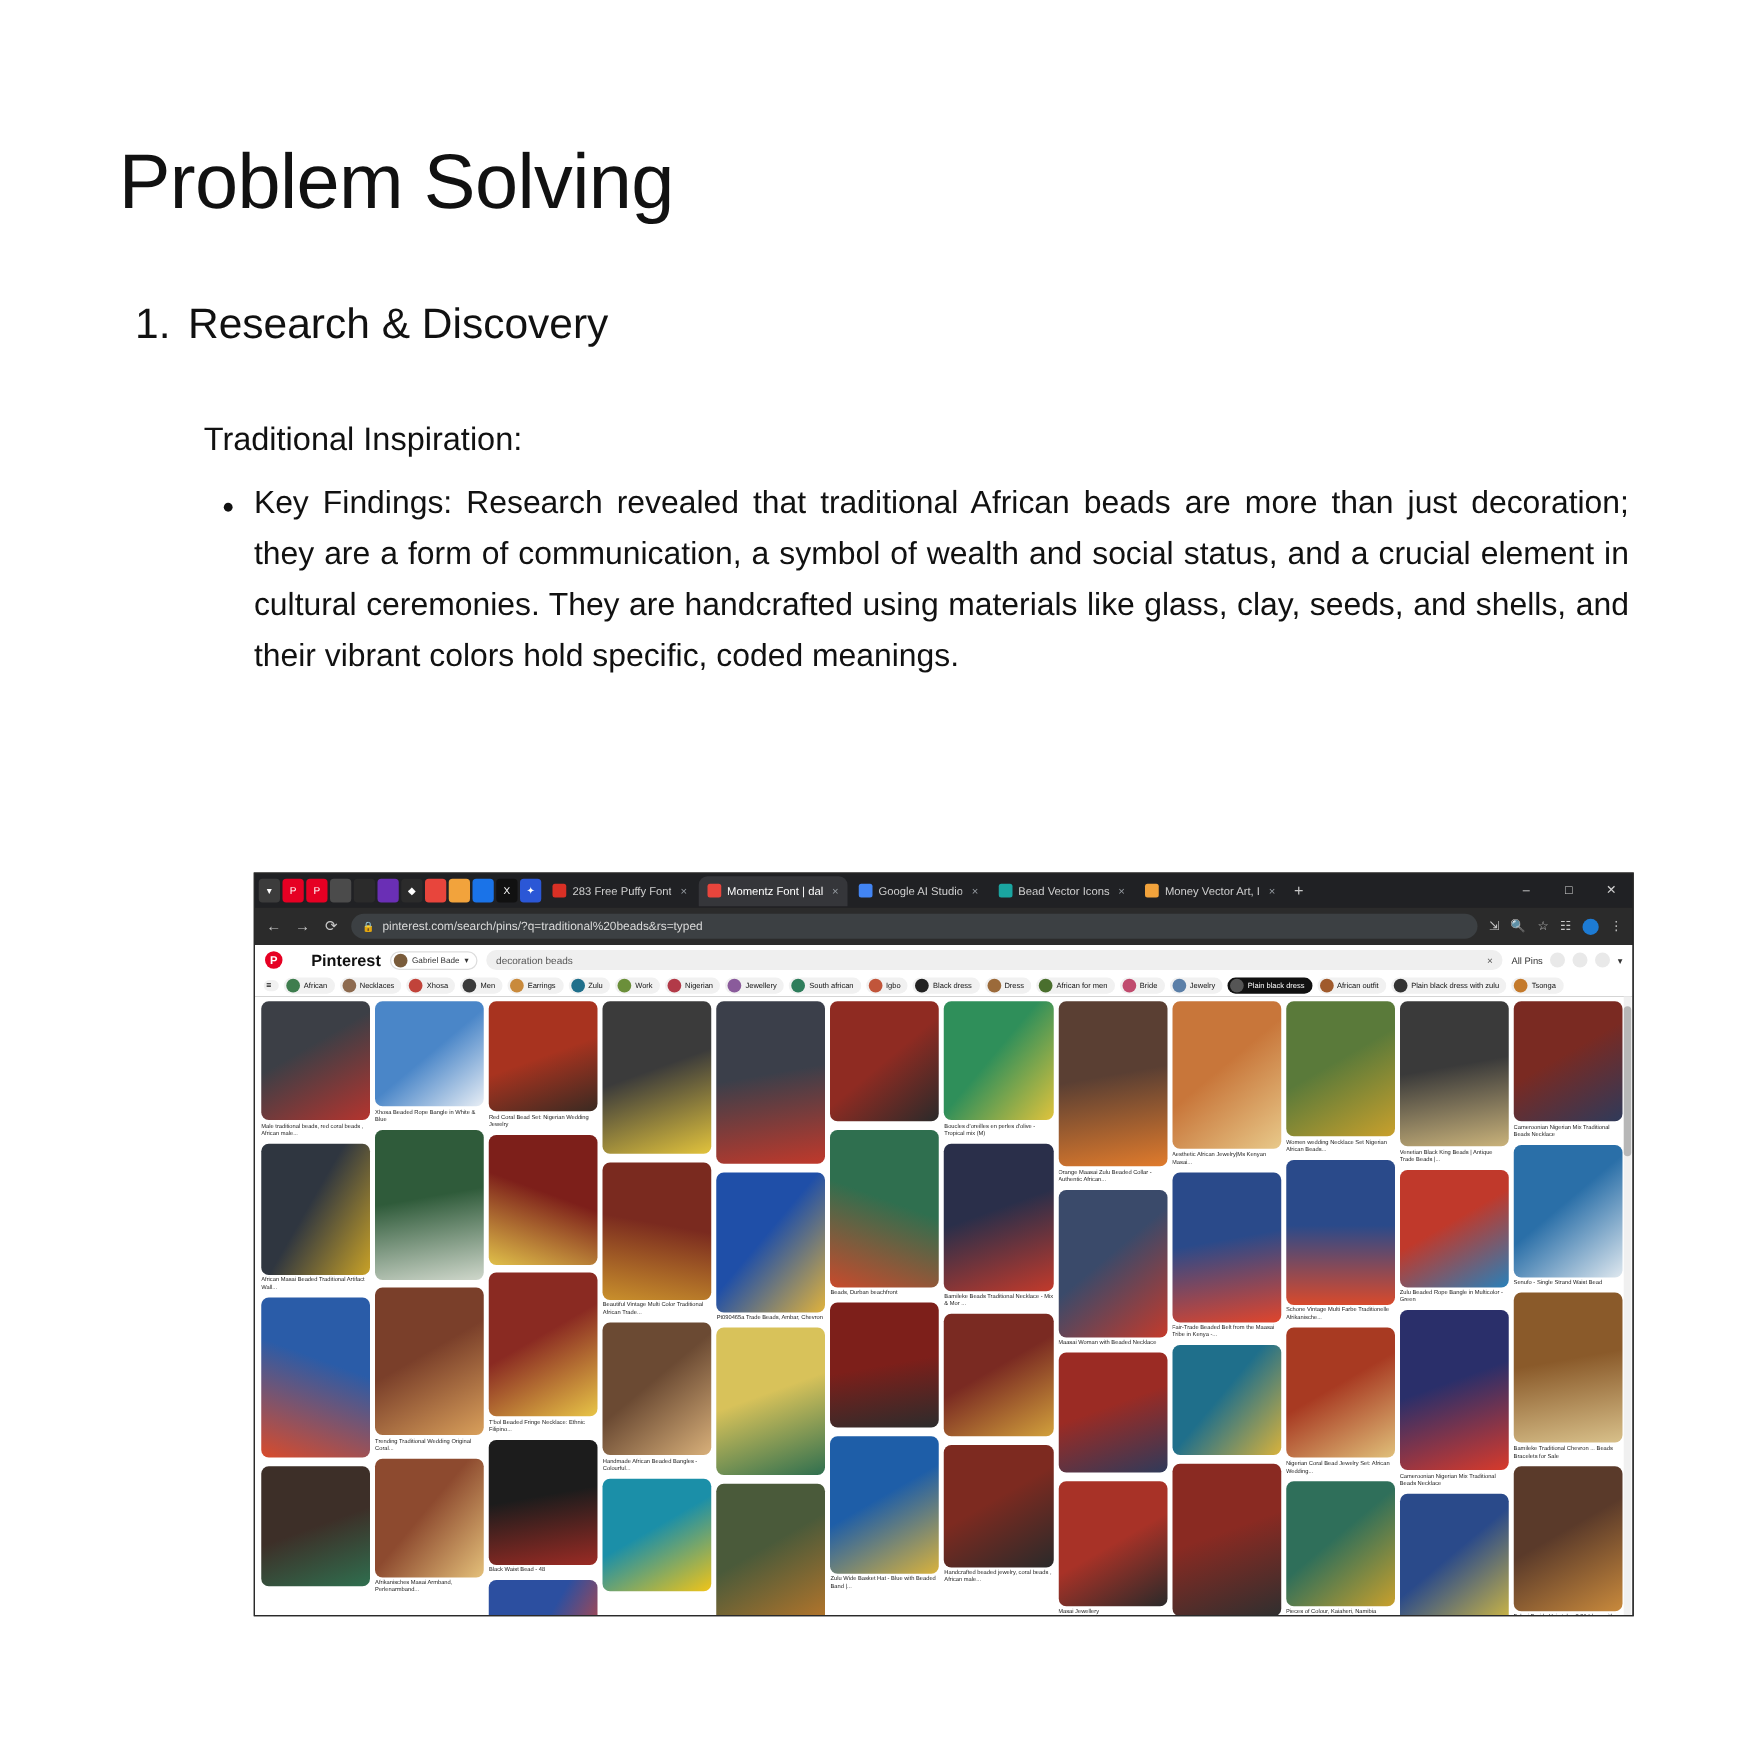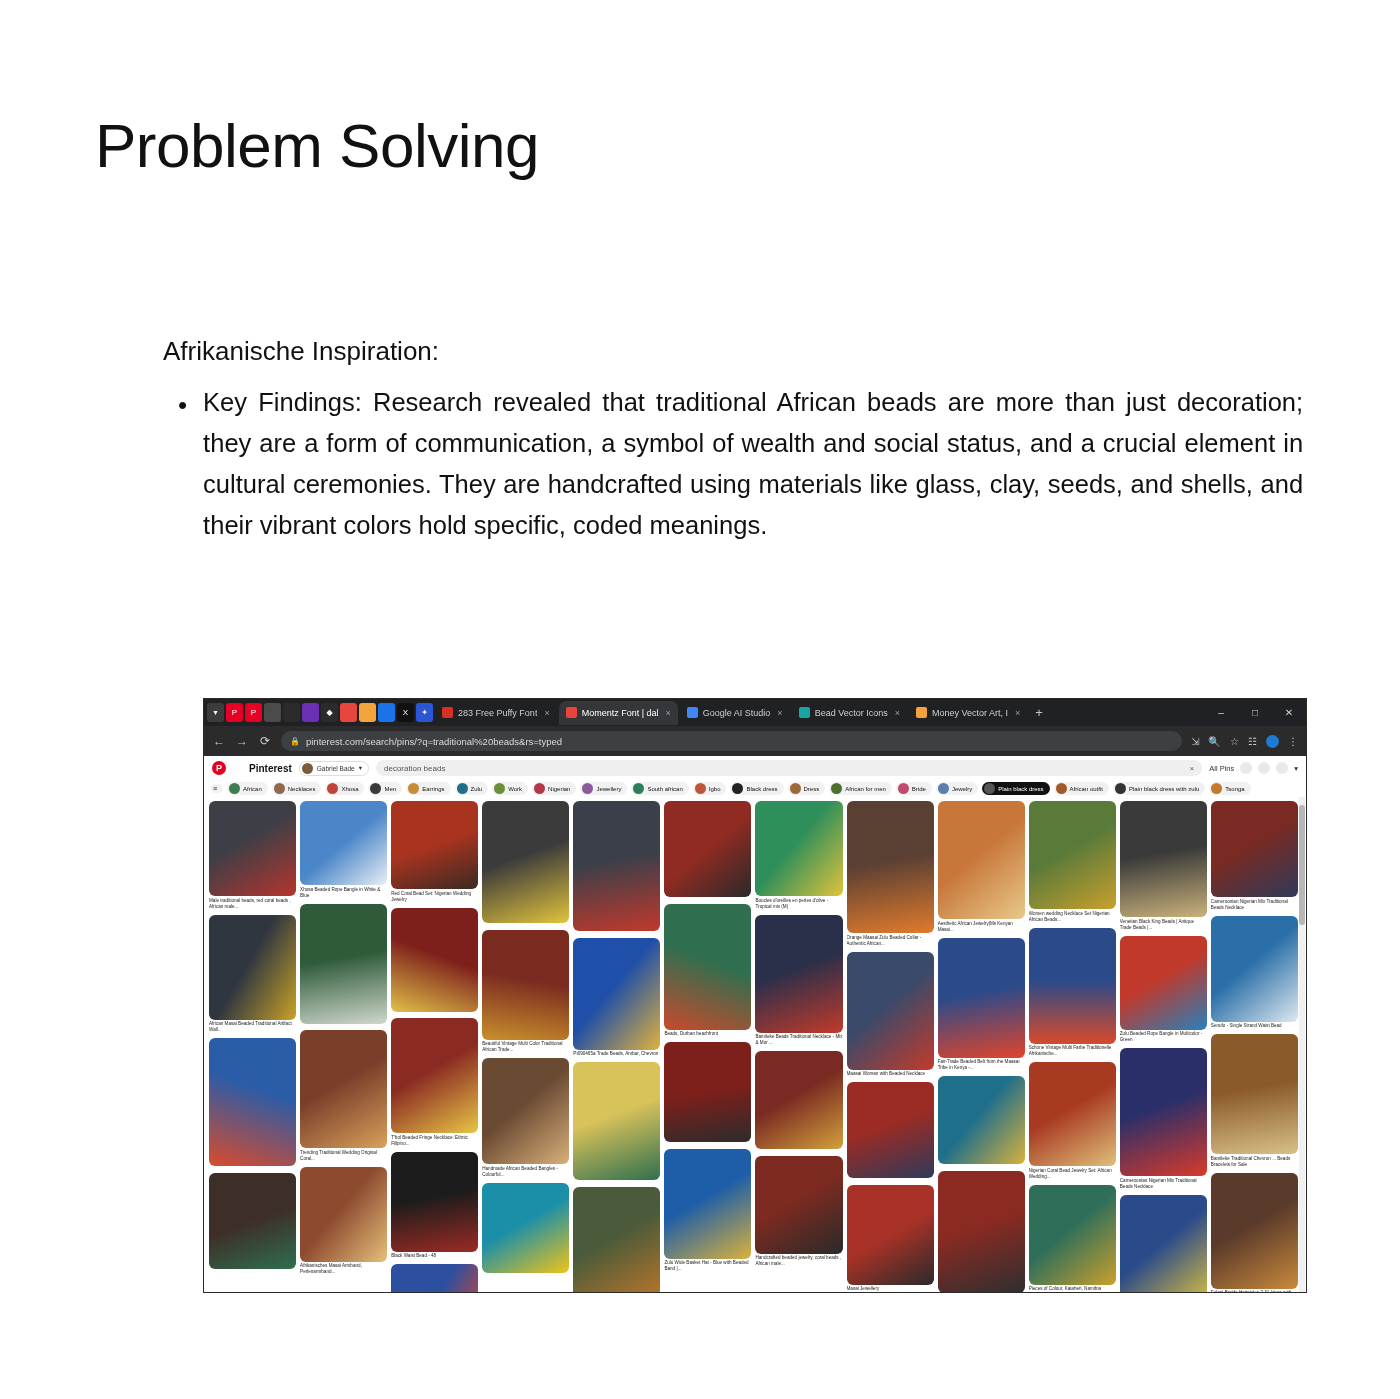--- a/index.html
+++ b/index.html
@@ -128,21 +128,21 @@
   .pin-head {
     height: 24px; background: #fff;
     display: flex; align-items: center;
     gap: 7px; padding: 0 8px;
   }
   .pin-logo {
     width: 14px; height: 14px; border-radius: 50%;
     background: #e60023; color: #fff; font-weight: bold;
     font-size: 9px; display: flex; align-items: center; justify-content: center;
   }
-  .pin-word { font-size: 10px; color: #111; font-weight: bold; padding-left: 16px; }
+  .pin-word { font-size: 13px; color: #111; font-weight: bold; padding-left: 16px; }
   .pin-profile {
     display: flex; align-items: center; gap: 4px;
     border: 1px solid #ddd; border-radius: 10px;
     padding: 1px 6px 1px 2px; font-size: 6.5px; color: #333;
   }
   .pin-profile .pp { width: 11px; height: 11px; border-radius: 50%; background: #7a5c3b; }
   .pin-search {
     flex: 1; height: 16px; background: #efefef; border-radius: 9px;
     display: flex; align-items: center; justify-content: space-between;
     padding: 0 8px; font-size: 8px; color: #555;
@@ -202,22 +202,25 @@
     background: #b7b7b7;
   }
 </style>
 </head>
 <body>
 
 <div class="slide">
 
   <div class="page-title">Problem Solving</div>
 
-
-  <div class="subheading">Afrikanische Inspiration:</div>
+  <div class="section-heading">
+    <span class="num">1.</span><span>Research &amp; Discovery</span>
+  </div>
+
+  <div class="subheading">Traditional Inspiration:</div>
 
   <div class="bullet-wrap">
     <div class="bullet-dot">•</div>
     <div class="bullet-text">Key Findings: Research revealed that traditional African beads are more than just decoration; they are a form of communication, a symbol of wealth and social status, and a crucial element in cultural ceremonies. They are handcrafted using materials like glass, clay, seeds, and shells, and their vibrant colors hold specific, coded meanings.</div>
   </div>
 
   <div class="shot">
 
     <div class="tabstrip">
       <div class="tab-ico" style="background:#3c3c3c">▾</div>

